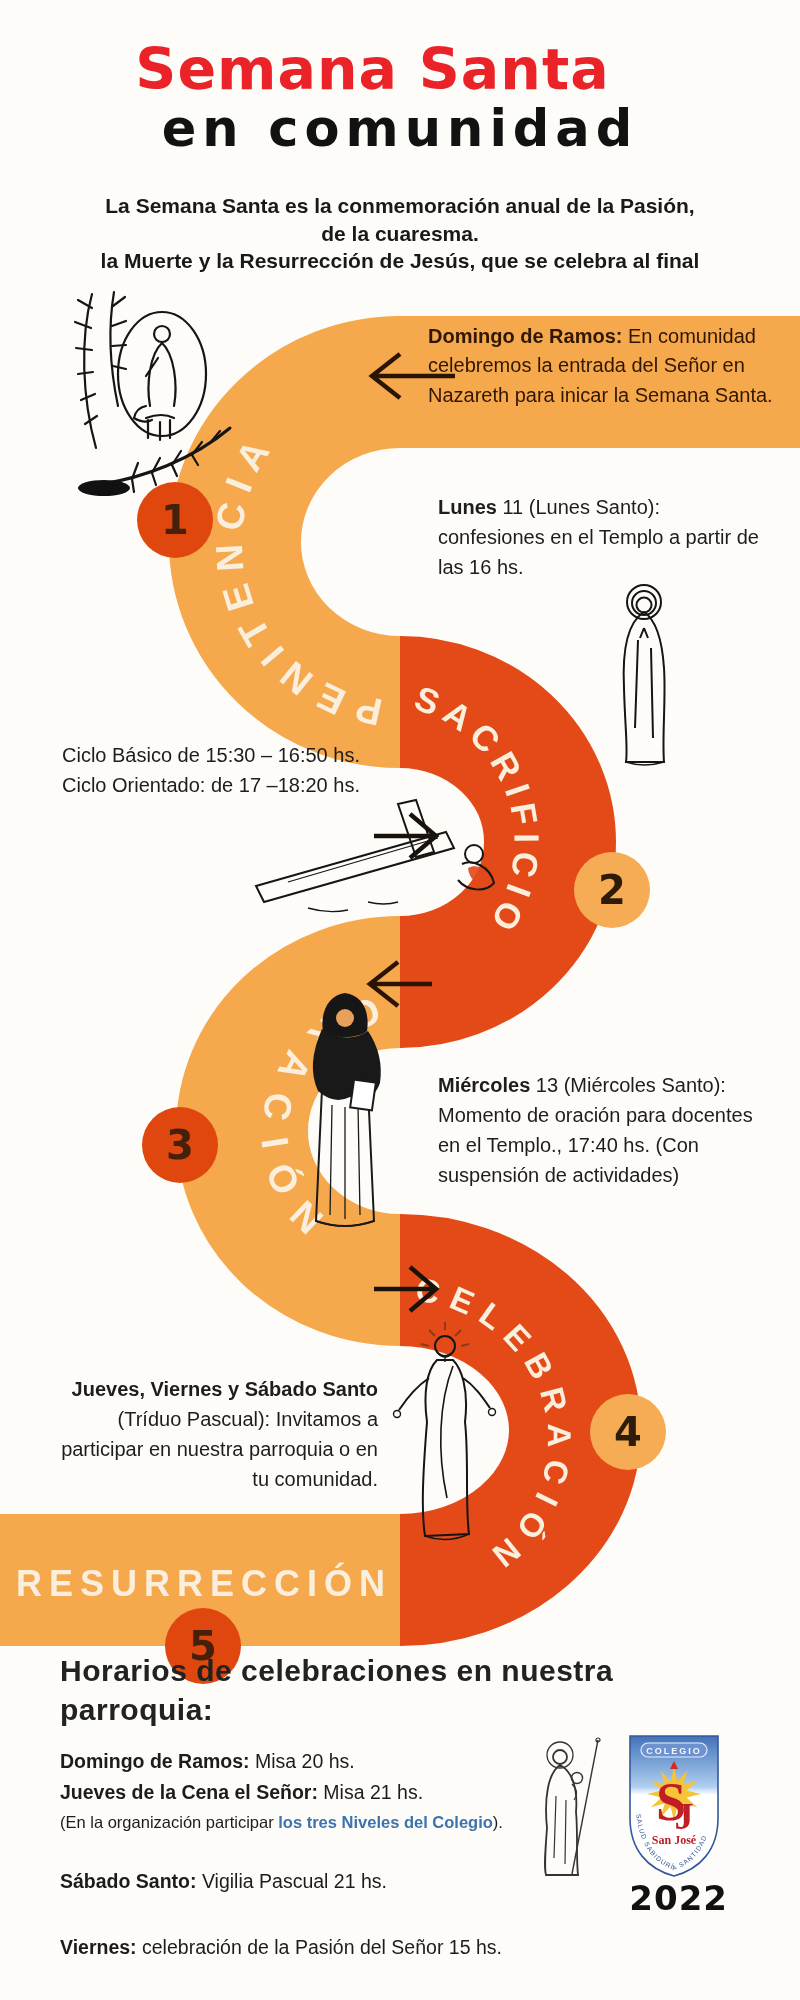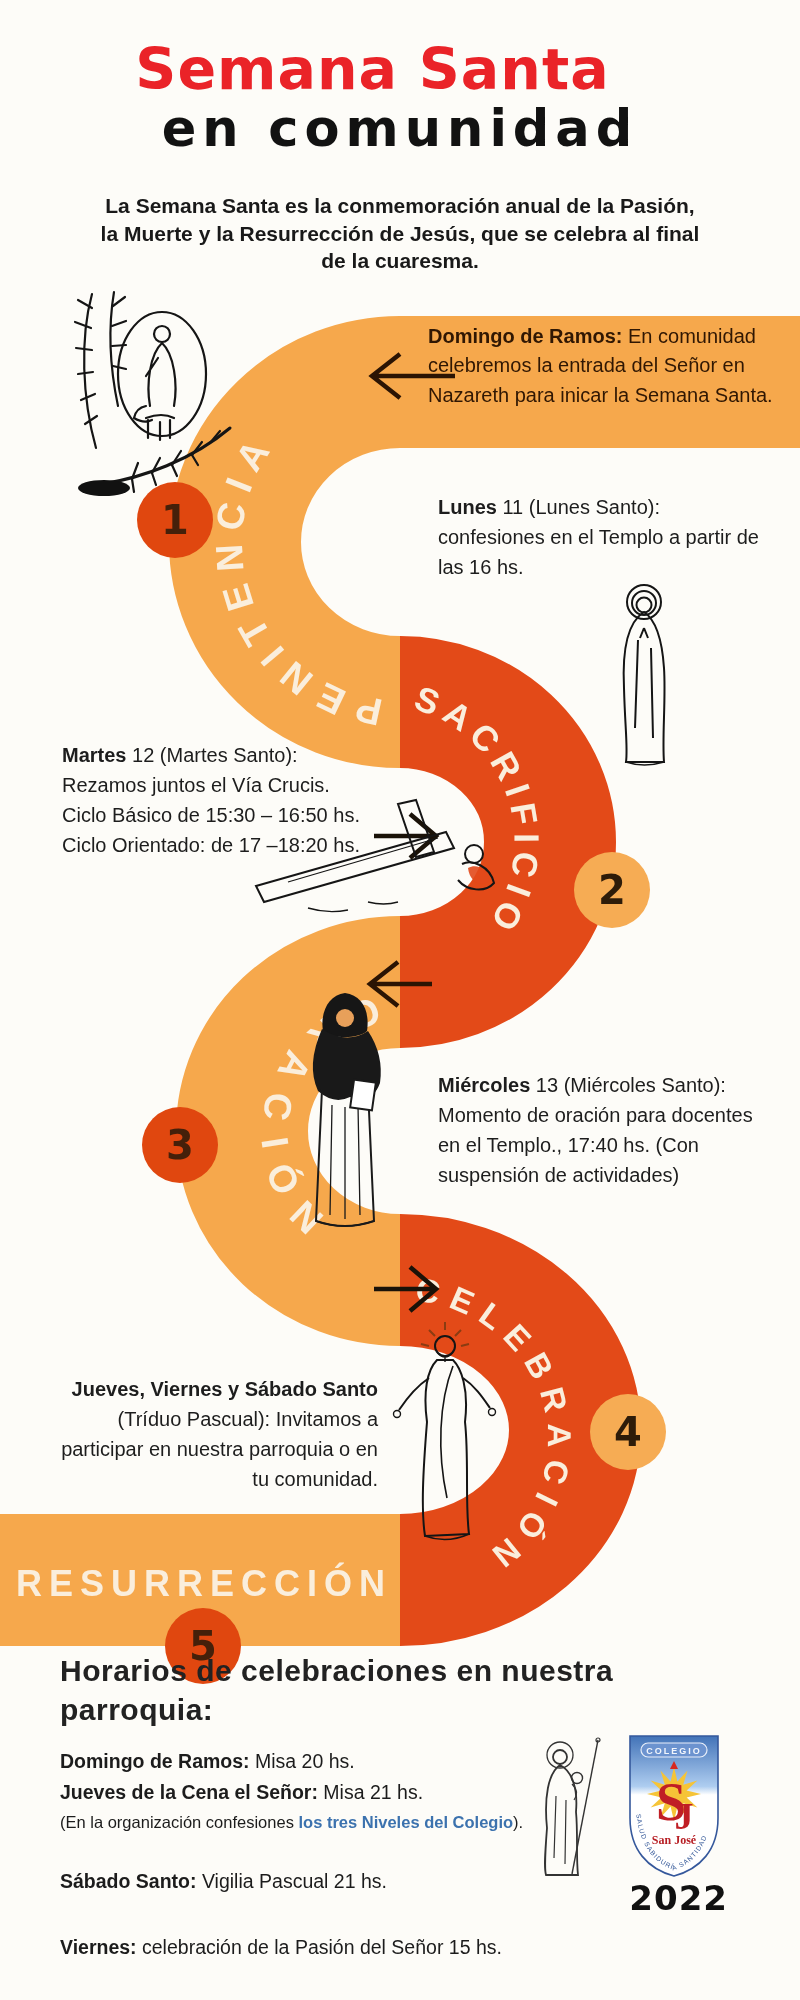--- a/index.html
+++ b/index.html
@@ -157,39 +157,35 @@
       <span>4</span>
     </div>
   <div class="abs num dark" style="top:1608px;left:165px;">
       <span>5</span>
     </div>
 
   <div class="abs title-red">Semana Santa</div>
   <div class="abs title-black">en comunidad</div>
   <div class="abs intro">
     <div>La Semana Santa es la conmemoración anual de la Pasión,</div>
+    <div>de la cuaresma.</div>
     <div>la Muerte y la Resurrección de Jesús, que se celebra al final</div>
-    <div>de la cuaresma.</div>
   </div>
 
   <div class="abs event on-band evt-domingo">
     <b>Domingo de Ramos:</b>
     <span>En comunidad celebremos la entrada del Señor en Nazareth para inicar la Semana Santa.</span>
   </div>
 
   <div class="abs event evt-lunes">
     <b>Lunes</b>
     <span>11 (Lunes Santo): confesiones en el Templo a partir de las 16 hs.</span>
   </div>
 
   <div class="abs event evt-martes">
-    <div>
-      <b>Martes</b>
-      <span>12 (Martes Santo): Rezamos juntos  el Vía Crucis.</span>
-    </div>
     <div>Ciclo Básico de 15:30 – 16:50 hs.</div>
     <div>Ciclo Orientado: de 17 –18:20 hs.</div>
   </div>
 
   <div class="abs event evt-miercoles">
     <b>Miércoles</b>
     <span>13 (Miércoles Santo): Momento de oración para docentes en el Templo., 17:40 hs. (Con suspensión de actividades)</span>
   </div>
 
   <div class="abs event evt-jueves">
@@ -199,21 +195,21 @@
 
   <div class="abs horarios-h">Horarios de celebraciones en nuestra parroquia:</div>
 
   <div class="abs sched" style="top:1750px;">
     <b>Domingo de Ramos:</b><span> Misa 20 hs.</span>
   </div>
   <div class="abs sched" style="top:1781px;">
     <b>Jueves de la Cena el Señor:</b><span> Misa 21 hs.</span>
   </div>
   <div class="abs sched sched-note" style="top:1813px;">
-    <span>(En la organización confesiones </span><span class="blue">los tres Niveles del Colegio</span><span>).</span>
+    <span>(En la organización participar </span><span class="blue">los tres Niveles del Colegio</span><span>).</span>
   </div>
   <div class="abs sched" style="top:1936px;">
     <b>Viernes:</b><span> celebración de la Pasión del Señor 15 hs.</span>
   </div>
   <div class="abs sched" style="top:1870px;">
     <b>Sábado Santo:</b><span> Vigilia Pascual 21 hs.</span>
   </div>
 
   <svg class="abs sketch" style="top:1736px;left:532px;" width="78" height="140" viewBox="0 0 78 140" fill="none" stroke="#333" stroke-width="1.8">
     <circle cx="28" cy="19" r="13" stroke-width="1.3"></circle>

